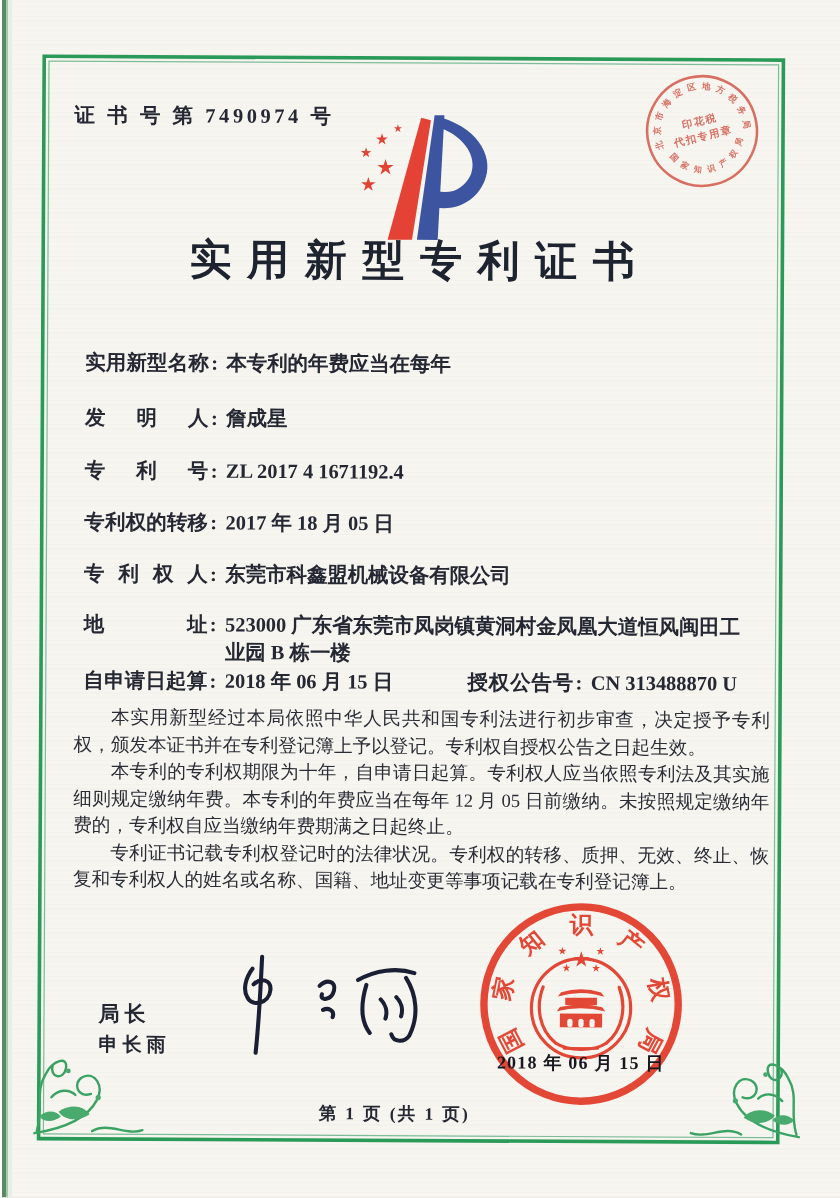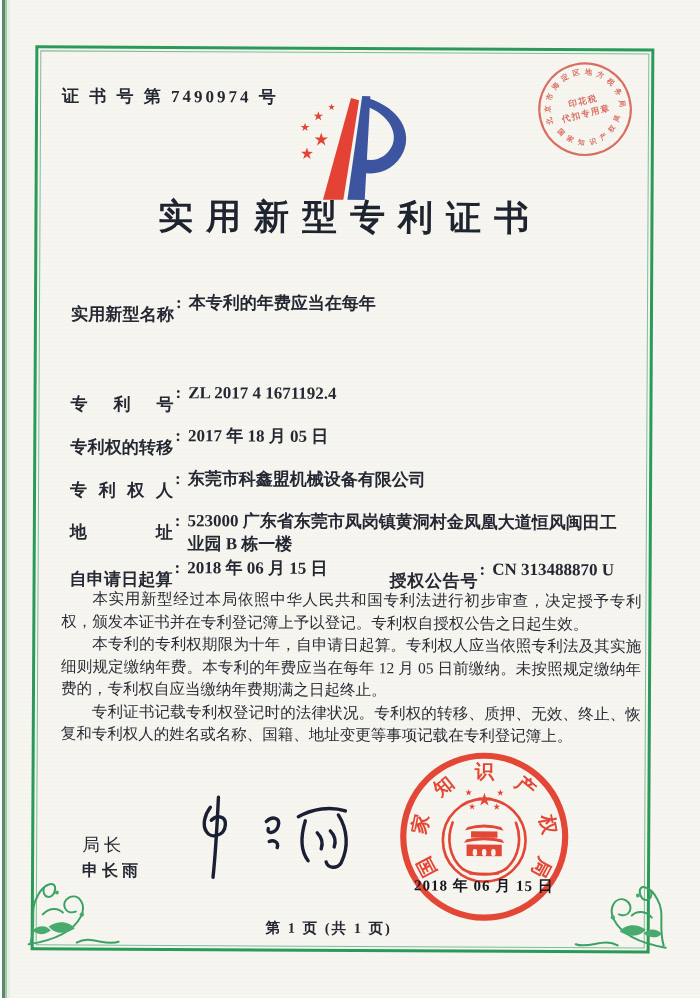--- a/index.html
+++ b/index.html
@@ -15,29 +15,29 @@
   .frame{position:absolute;left:33px;top:47px;width:613px;height:899px;border:3px solid #2a9a58;}
   .frame-inner{position:absolute;inset:2px;border:1px solid #7cbd97;}
   .corner{position:absolute;width:102px;height:98px;}
   .corner.bl{left:21px;top:854px;}
   .corner.br{left:576px;top:854px;transform:scaleX(-1);}
   .cert-no{position:absolute;left:60px;top:86px;font-size:17px;letter-spacing:3px;font-weight:600;}
   .logo{position:absolute;left:277px;top:94px;width:156px;height:114px;}
   .title{position:absolute;left:0;top:194px;width:100%;text-align:center;transform:translateX(-8px);
     font-size:35px;font-weight:bold;letter-spacing:13px;text-indent:13px;color:#1e2330;}
   .row{position:absolute;left:70px;font-size:17px;font-weight:600;line-height:23px;white-space:nowrap;}
-  .flabel{display:inline-block;width:103px;text-align:justify;text-align-last:justify;vertical-align:top;margin-top:12px;}
+  .flabel{display:inline-block;width:103px;text-align:justify;text-align-last:justify;vertical-align:top;}
   .colon{display:inline-block;margin:0 7px 0 2px;vertical-align:top;}
   .fvalue{display:inline-block;vertical-align:top;max-width:438px;white-space:normal;}
   .row.grant-no{left:390px;}
   .row.grant-no .flabel{width:88px;}
   .body-text{position:absolute;left:62px;top:589px;width:580px;font-size:15.5px;line-height:22.5px;
     text-align:justify;font-weight:500;color:#2a2d36;}
   .body-text p{margin:0;text-indent:2em;}
-  .director-title{position:absolute;left:84px;top:834px;font-size:17.5px;font-weight:normal;letter-spacing:4px;}
+  .director-title{position:absolute;left:84px;top:834px;font-size:17.5px;font-weight:bold;letter-spacing:4px;}
   .director-name{position:absolute;left:84px;top:862px;font-size:16px;font-weight:bold;letter-spacing:4px;}
   .signature{position:absolute;left:182px;top:790px;width:186px;height:94px;}
   .stamp{position:absolute;left:533px;top:58px;width:100px;height:100px;transform:rotate(-14deg);opacity:.85;}
   .stamp text{font-family:"Liberation Serif","DejaVu Serif",serif;fill:#d4584a;text-anchor:middle;dominant-baseline:central;}
   .stamp .arc-top{font-size:10px;font-weight:600;}
   .stamp .arc-bottom{font-size:9.5px;font-weight:600;}
   .stamp .center-line{font-size:12px;font-weight:bold;letter-spacing:2px;}
   .seal{position:absolute;left:398px;top:748px;width:176px;height:176px;opacity:.93;}
   .seal text{font-family:"Liberation Serif","DejaVu Serif",serif;fill:#e23a27;text-anchor:middle;
     dominant-baseline:central;font-size:22px;font-weight:bold;}
@@ -102,20 +102,23 @@
         <use href="#star" transform="translate(24,33) scale(4.5)"></use>
         <use href="#star" transform="translate(40,45) scale(7)"></use>
         <use href="#star" transform="translate(26,59) scale(6.2)"></use>
       </g>
     </svg>
 
     <div class="title">实用新型专利证书</div>
 
     <div class="row" style="top:292px">
       <span class="flabel">实用新型名称</span><span class="colon">:</span><span class="fvalue">本专利的年费应当在每年</span>
+    </div>
+    <div class="row" style="top:338px">
+      <span class="flabel">发明人</span><span class="colon">:</span><span class="fvalue">詹成星</span>
     </div>
     <div class="row" style="top:382px">
       <span class="flabel">专利号</span><span class="colon">:</span><span class="fvalue">ZL 2017 4 1671192.4</span>
     </div>
     <div class="row" style="top:425px">
       <span class="flabel">专利权的转移</span><span class="colon">:</span><span class="fvalue">2017 年 18 月 05 日</span>
     </div>
     <div class="row" style="top:468px">
       <span class="flabel">专利权人</span><span class="colon">:</span><span class="fvalue">东莞市科鑫盟机械设备有限公司</span>
     </div>

